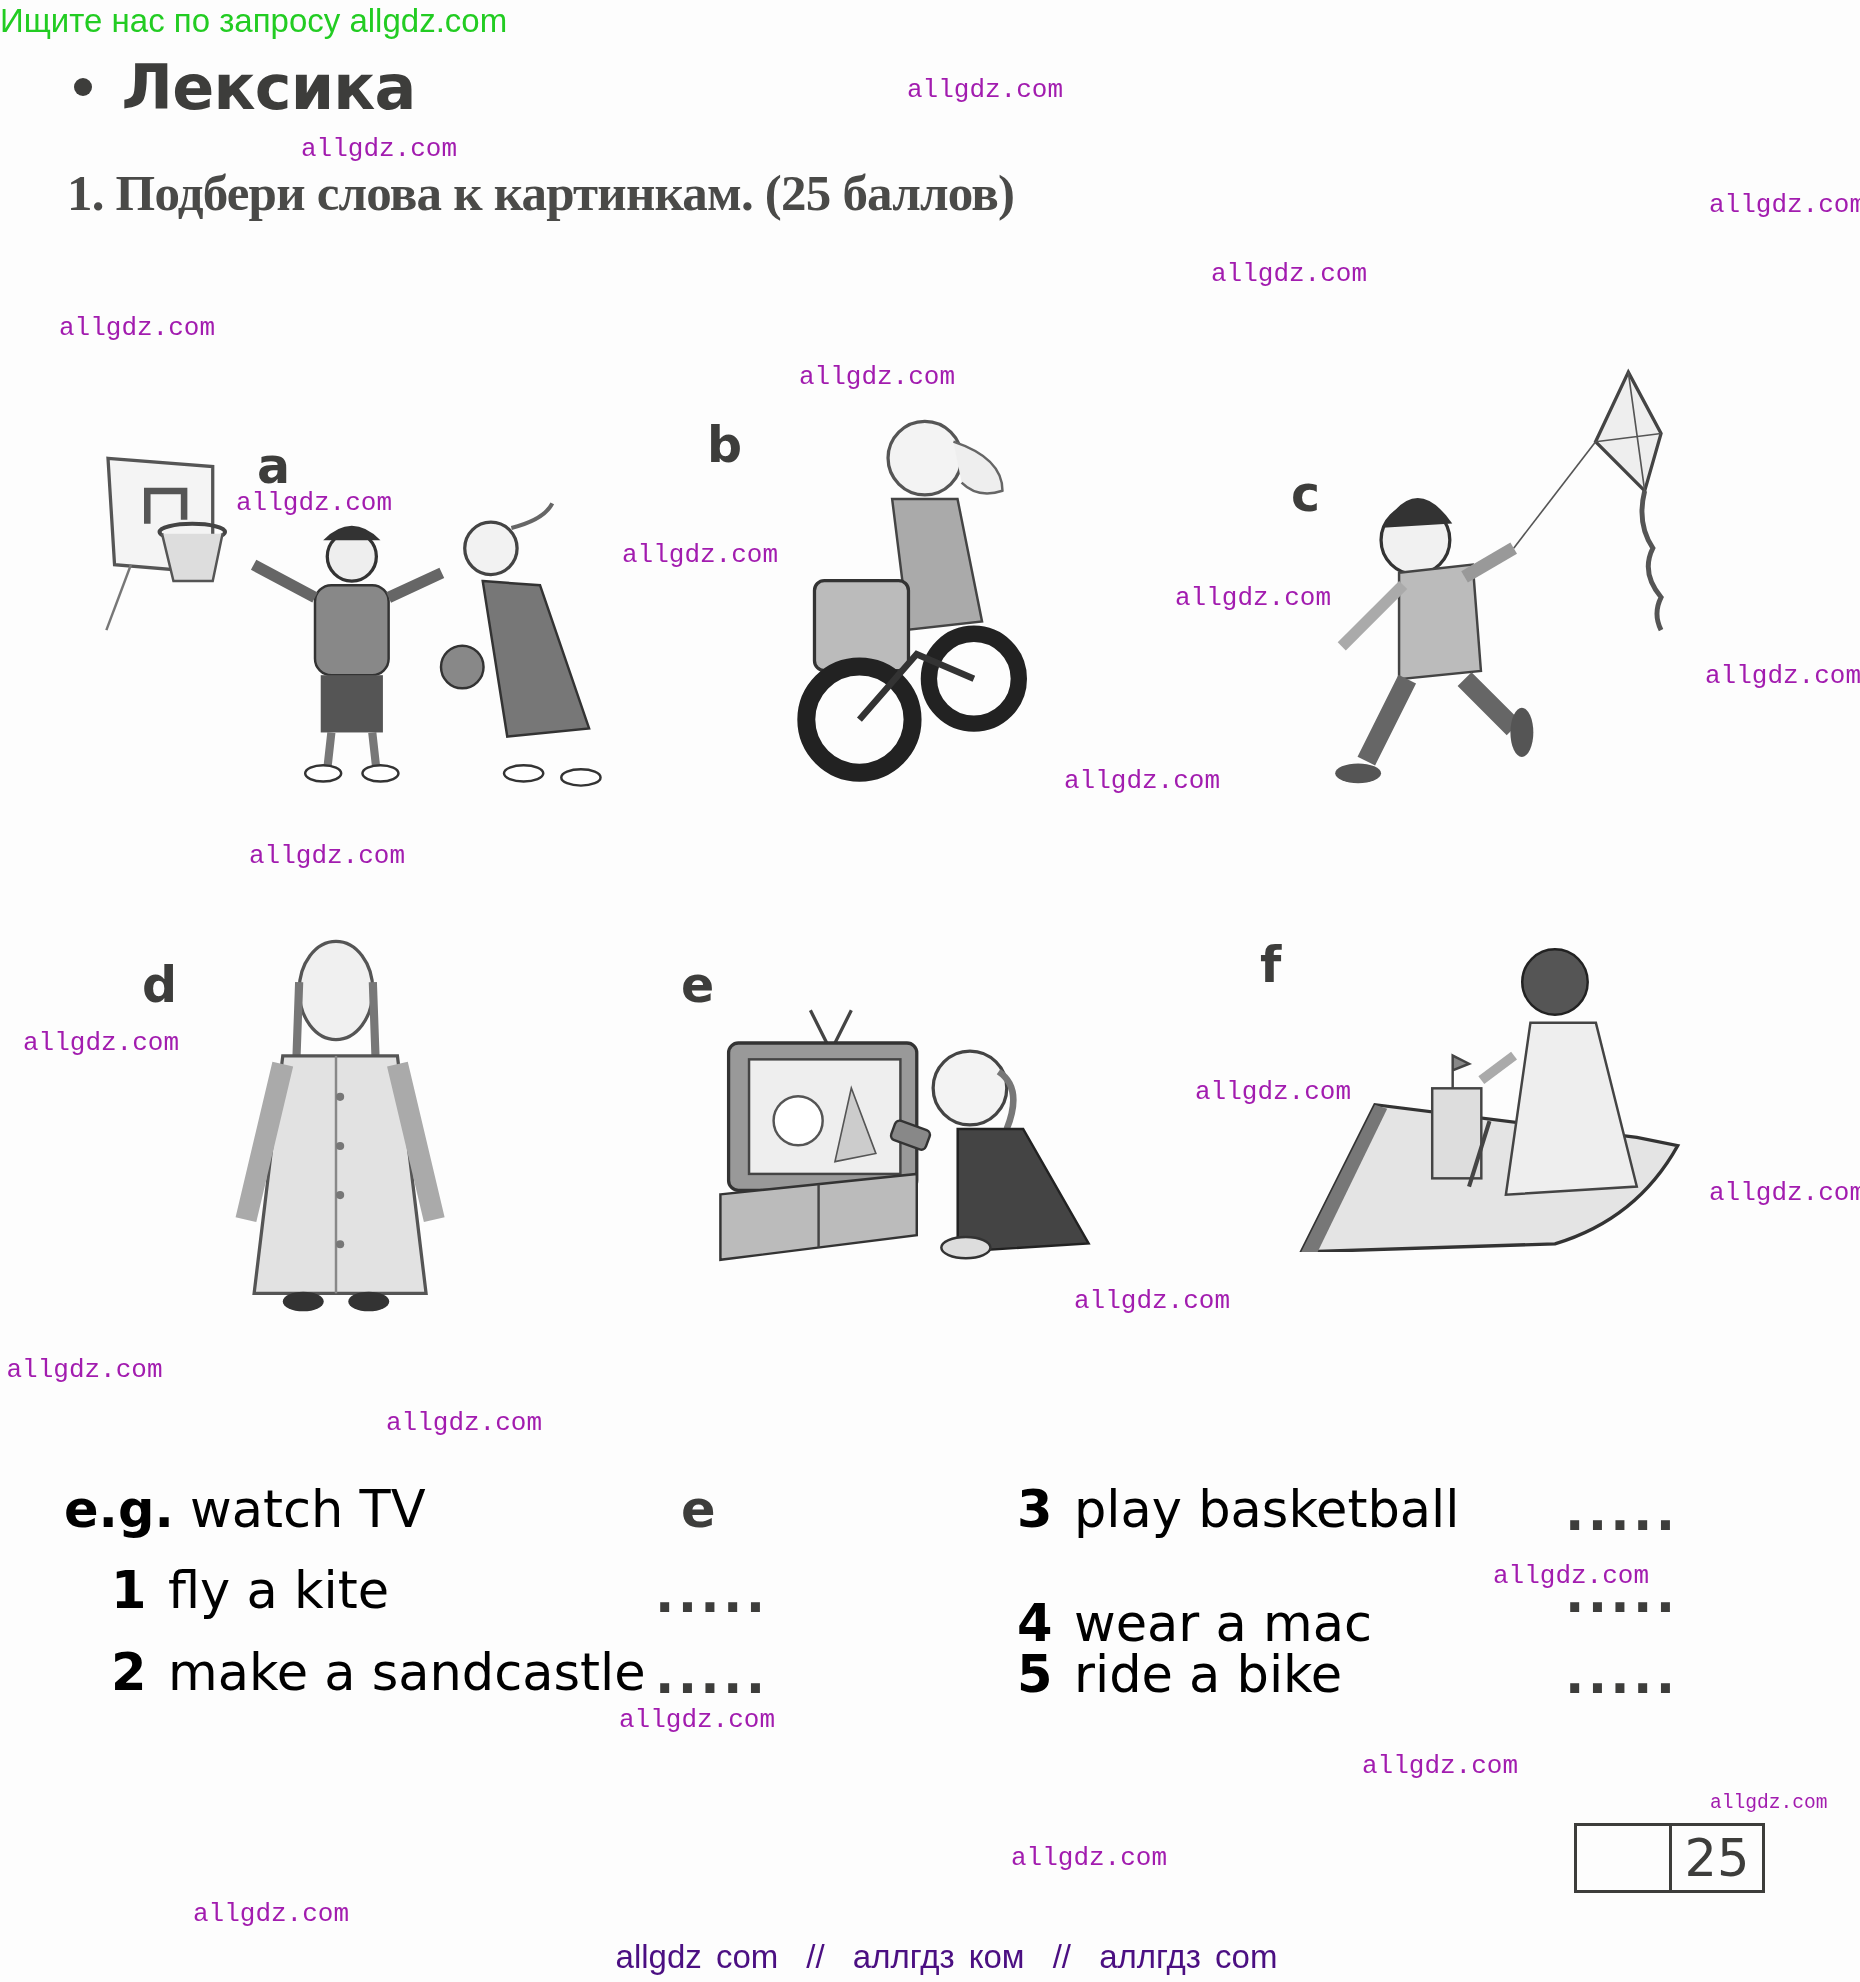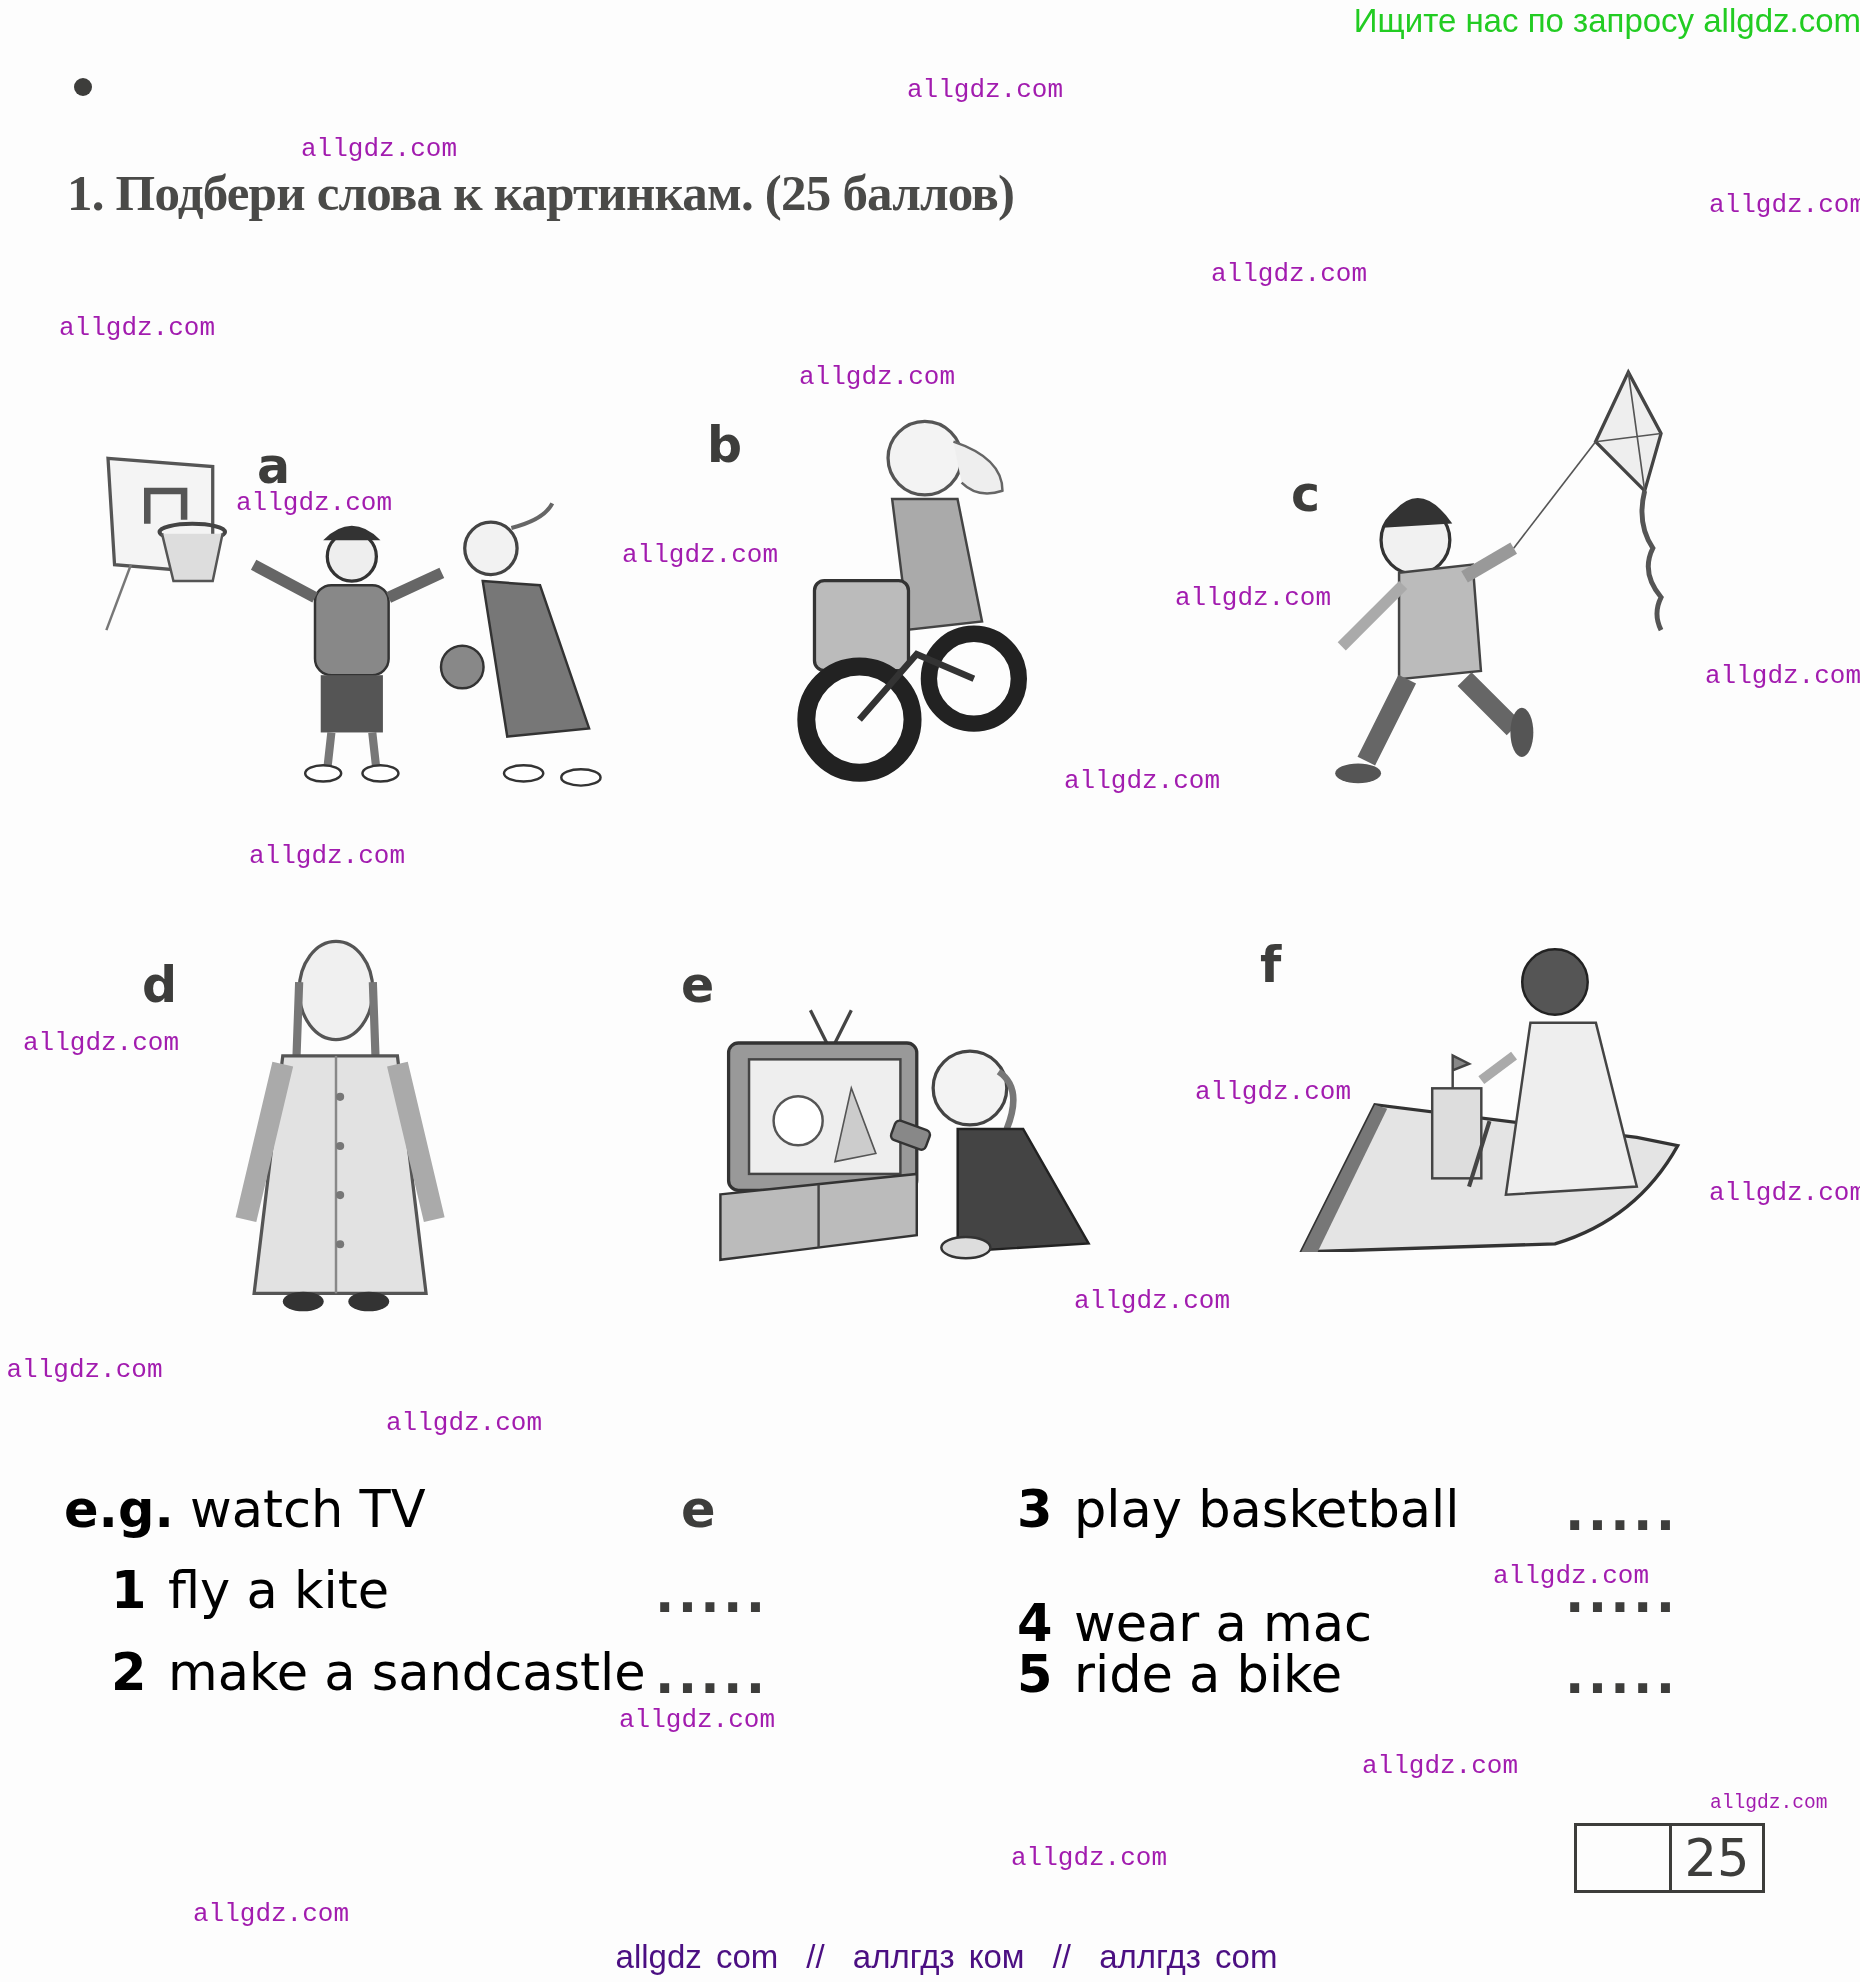--- a/index.html
+++ b/index.html
@@ -4,21 +4,21 @@
   <style>
     html, body { margin: 0; padding: 0; }
     body {
       width: 1861px; height: 1983px; position: relative; overflow: hidden;
       background: #fdfdfd;
       font-family: "DejaVu Sans", sans-serif;
       color: #3a3a38;
     }
     .abs { position: absolute; }
     .top-banner {
-      left: 0; width: 1861px; top: 1.6px; text-align: right;
+      left: 0; width: 1861px; top: 1.6px; text-align: left;
       font-family: "Liberation Sans", sans-serif; font-size: 33px; color: #22cc22;
     }
     .section-title {
       left: 74px; top: 51px; font-size: 62px; font-weight: bold; color: #3d3d3b;
       font-family: "DejaVu Sans", sans-serif; letter-spacing: -0.8px;
     }
     .section-title .bullet { display: inline-block; width: 18px; height: 18px; border-radius: 50%; background: #3d3d3b; margin-right: 29.5px; vertical-align: middle; position: relative; top: -4.9px; }
     .task-title {
       left: 67px; top: 164px; font-size: 51px; font-weight: bold; color: #4a4a48;
       font-family: Liberation Serif, serif; letter-spacing: -0.8px;
@@ -51,21 +51,21 @@
       left: 0; width: 1861px; top: 1938px; text-align: center;
       font-family: "Liberation Sans", sans-serif; font-size: 33px; color: #4b0f82; word-spacing: 4.9px;
     }
   </style>
 </head>
 <body>
 
 <div class="abs top-banner">Ищите нас по запросу allgdz.com</div>
 
 <div class="abs section-title">
-  <span class="bullet"></span>
+  <span class="bullet"></span><span>Лексика</span>
 </div>
 <div class="abs task-title">1. Подбери слова к картинкам. (25 баллов)</div>
 
 <div class="abs pic-label" style="left:257px; top:438px;">a</div>
 <div class="abs pic-label" style="left:707px; top:417px;">b</div>
 <div class="abs pic-label" style="left:1291px; top:466px;">c</div>
 <div class="abs pic-label" style="left:142px; top:957px;">d</div>
 <div class="abs pic-label" style="left:681px; top:957px;">e</div>
 <div class="abs pic-label" style="left:1260px; top:937px;">f</div>
 

